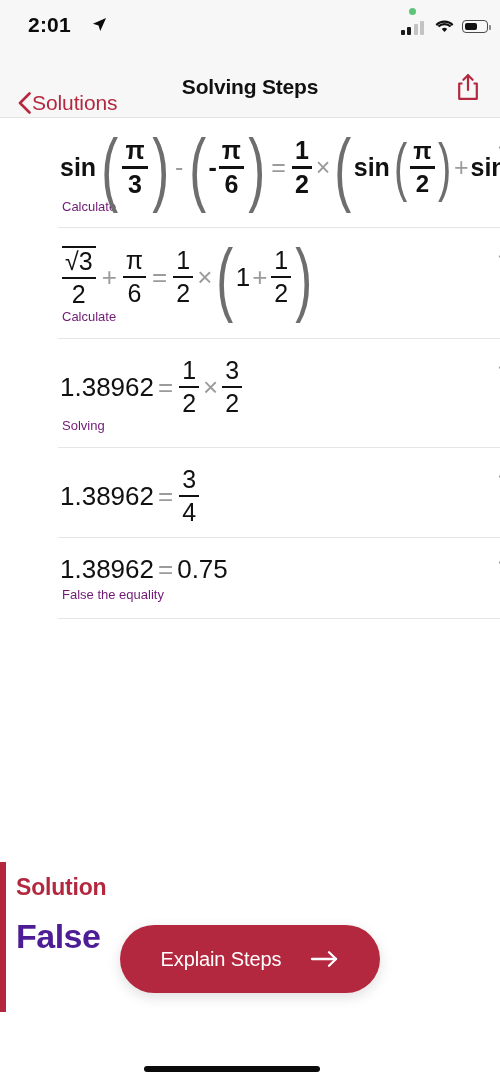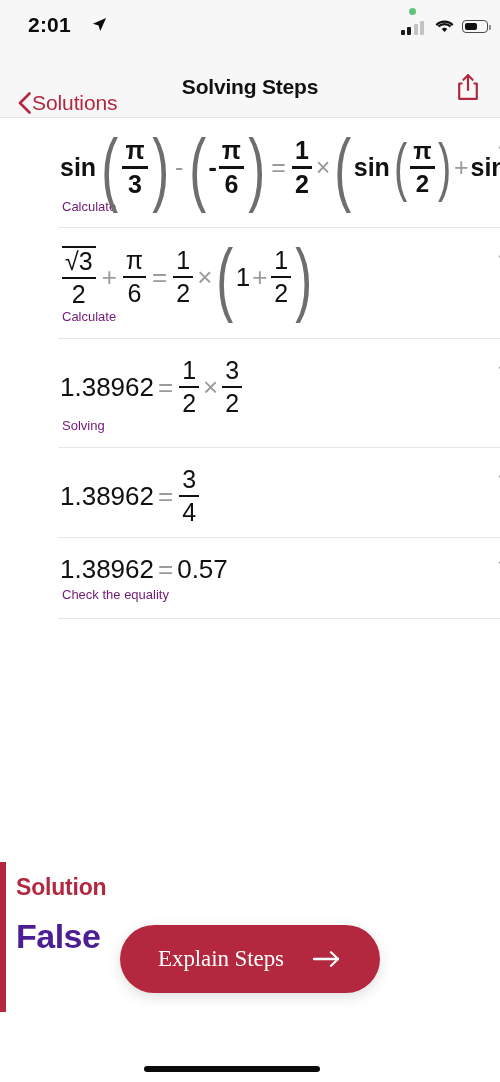--- a/index.html
+++ b/index.html
@@ -162,21 +162,21 @@
 
   
   .cta {
     position: absolute; left: 120px; top: 925px;
     width: 260px; height: 68px;
     background: #b4283f; border-radius: 34px;
     display: flex; align-items: center; justify-content: center; gap: 28px;
     cursor: pointer;
     box-shadow: 0 4px 14px rgba(0,0,0,0.13);
   }
-  .cta-label { font-size: 23px; color: #fff; letter-spacing: -0.1px; font-family: Liberation Serif, serif; }
+  .cta-label { font-size: 20px; color: #fff; letter-spacing: -0.1px; }
   .cta-arrow { width: 30px; height: 20px; display: block; }
 
   
   .home-ind {
     position: absolute; left: 50%; bottom: 10px;
     transform: translateX(-50%);
     width: 176px; height: 6px; border-radius: 3px; background: #0b0b0b;
   }
 </style>
 </head>
@@ -347,23 +347,23 @@
       </div>
       <svg class="chev-exp" viewBox="0 0 22 14">
         <path d="M2 2.5 11 11l9-8.5" fill="none" stroke="#9e9e9e" stroke-width="2.2" stroke-linecap="round" stroke-linejoin="round"></path>
       </svg>
     </div>
 
     <div class="step-row" style="padding-top:14px;padding-bottom:14px;">
       <div class="expr" style="min-height:34px;">
         <span>1.38962</span>
         <span class="op">=</span>
-        <span>0.57</span>
-      </div>
-      <div class="hint">Check the equality</div>
+        <span>0.75</span>
+      </div>
+      <div class="hint">False the equality</div>
       <svg class="chev-exp" viewBox="0 0 22 14" style="top:22px;">
         <path d="M2 2.5 11 11l9-8.5" fill="none" stroke="#9e9e9e" stroke-width="2.2" stroke-linecap="round" stroke-linejoin="round"></path>
       </svg>
     </div>
 
   </div>
 
   <div class="solution">
     <div class="sol-bar"></div>
     <div class="sol-label">Solution</div>

